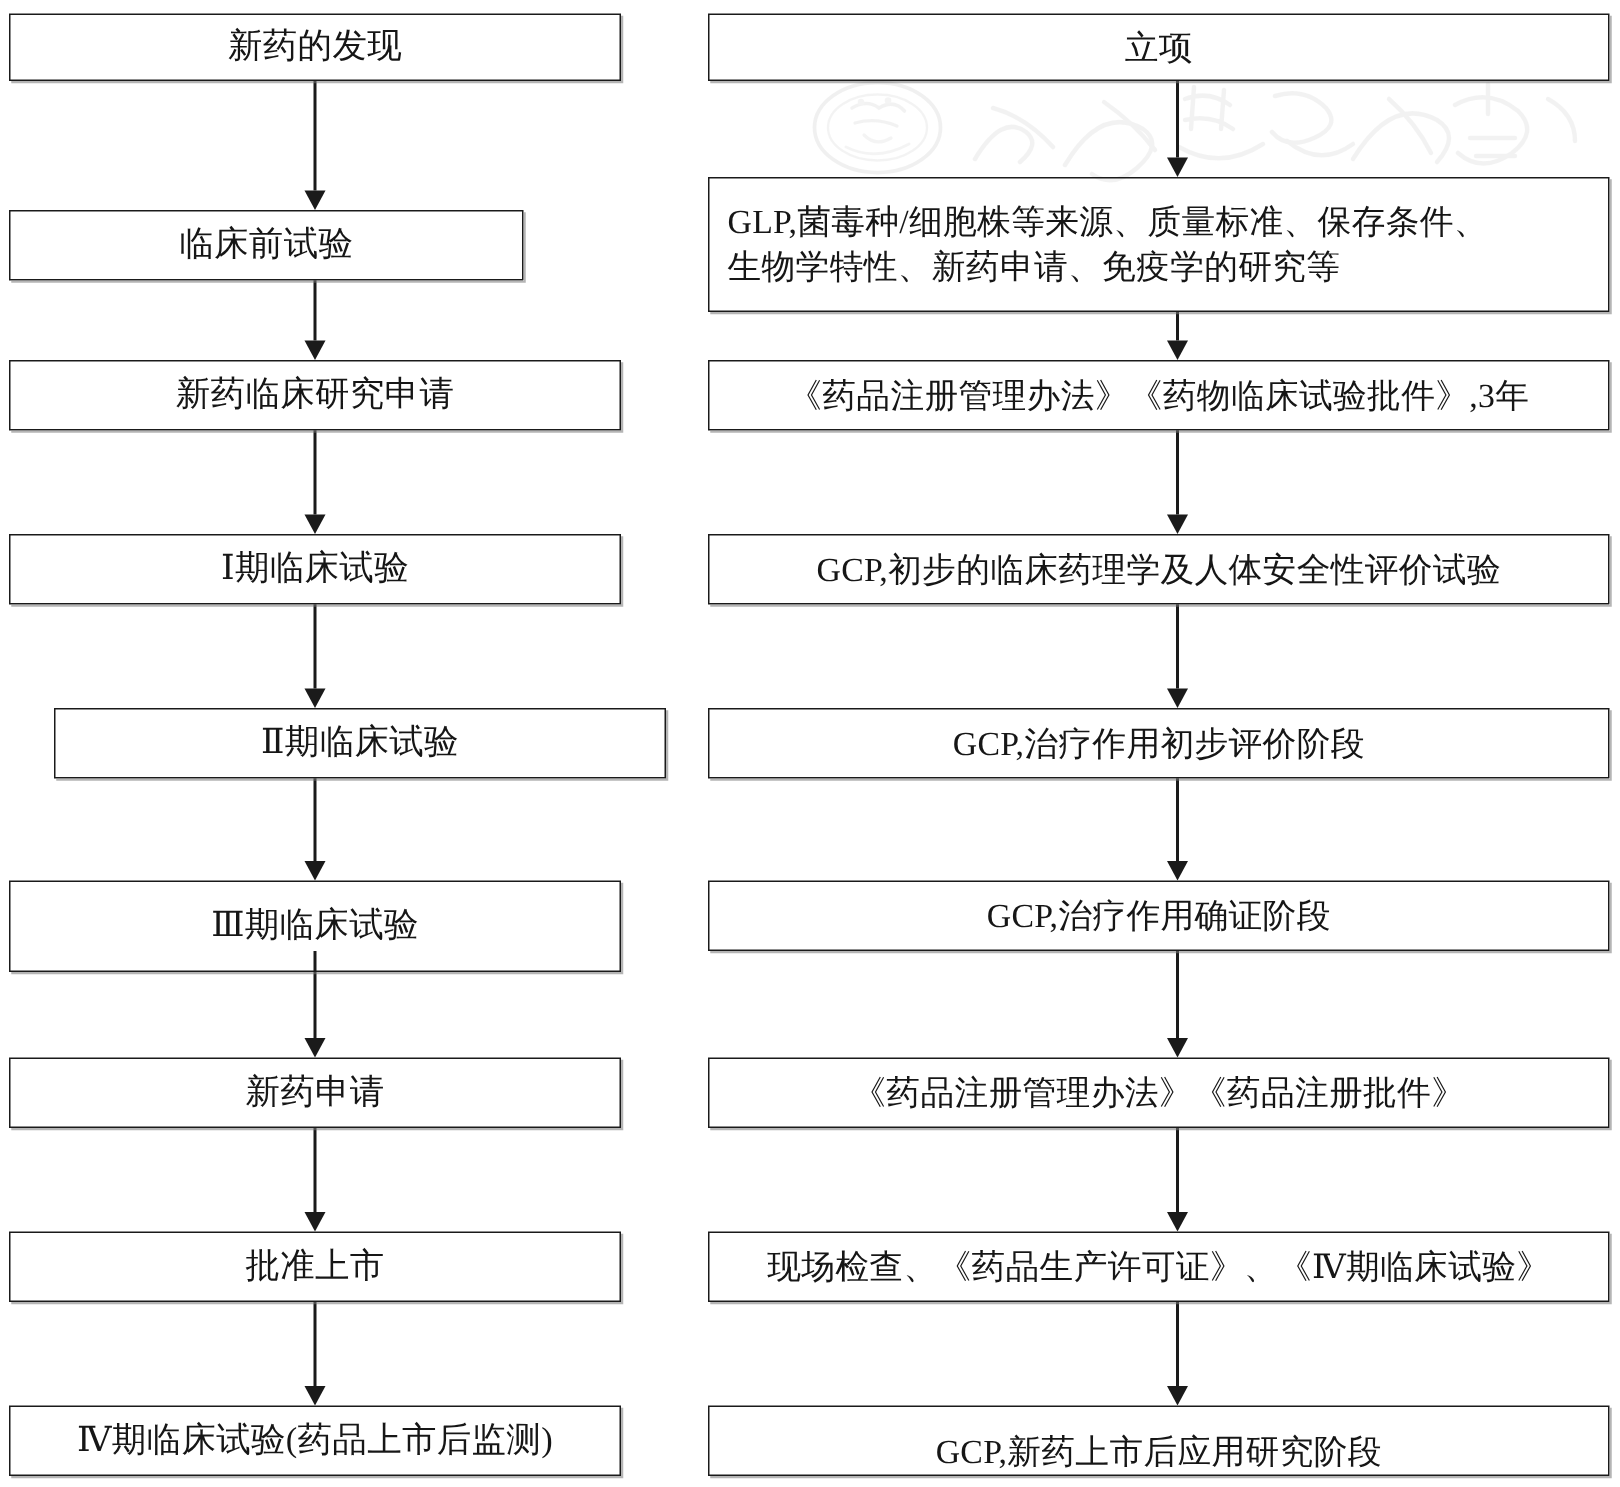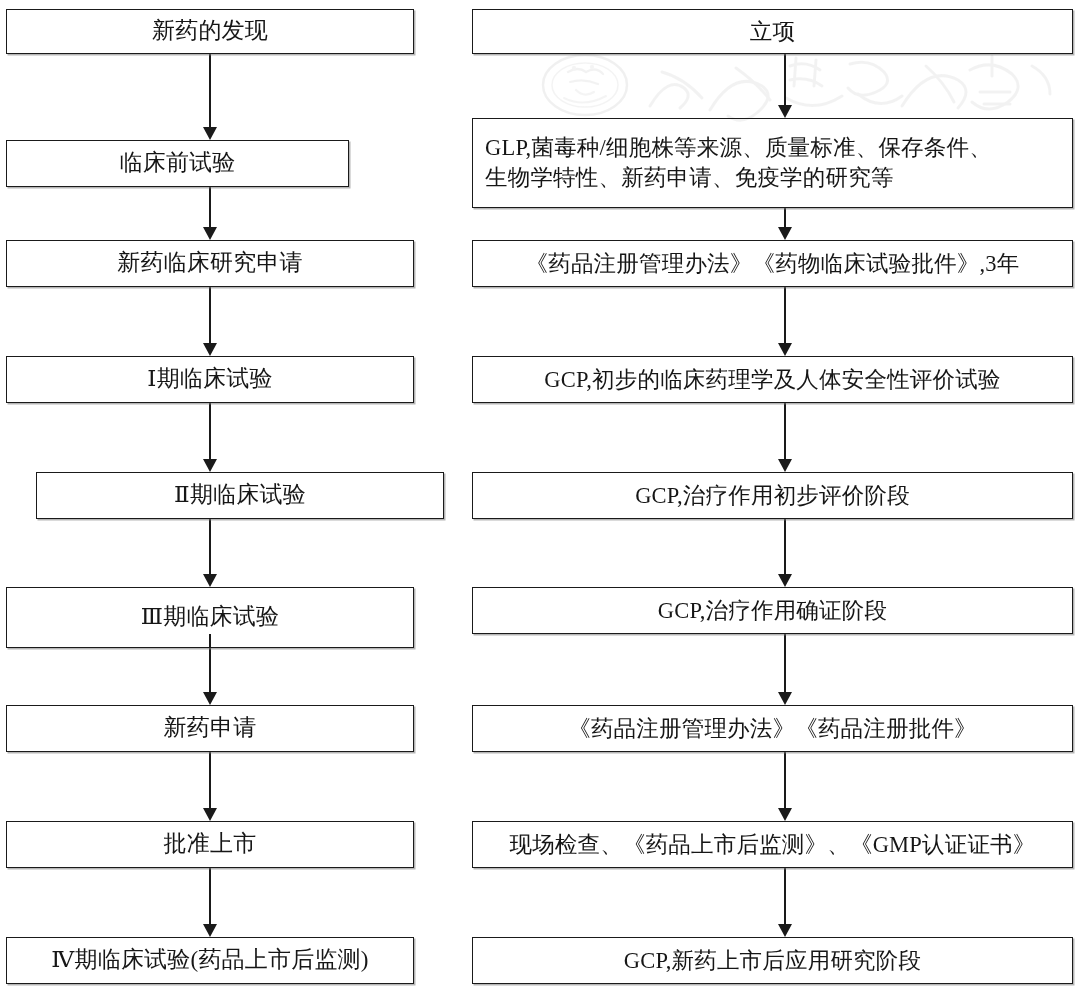--- a/index.html
+++ b/index.html
@@ -173,23 +173,23 @@
   <div class="node right" style="left:472px; top:472px; width:601px; height:47px;">
     <span class="line">GCP,治疗作用初步评价阶段</span>
   </div>
   <div class="node right" style="left:472px; top:587px; width:601px; height:47px;">
     <span class="line">GCP,治疗作用确证阶段</span>
   </div>
   <div class="node right" style="left:472px; top:705px; width:601px; height:47px;">
     <span class="line">《药品注册管理办法》《药品注册批件》</span>
   </div>
   <div class="node right" style="left:472px; top:821px; width:601px; height:47px;">
-    <span class="line">现场检查、《药品上市后监测》、《GMP认证证书》</span>
-  </div>
-  <div class="node right" style="left:472px; top:937px; width:601px; height:47px;">
+    <span class="line">现场检查、《药品生产许可证》、《Ⅳ期临床试验》</span>
+  </div>
+  <div class="node right" style="left:472px; top:937px; width:601px; height:47px;justify-content:flex-end;">
     <span class="line">GCP,新药上市后应用研究阶段</span>
   </div>
 
   <div class="connector" style="left:209px; top:54px; height:86px;">
     <div class="stem" style="height:73px;"></div>
     <div class="head" style="top:73px;"></div>
   </div>
   <div class="connector" style="left:209px; top:187px; height:53px;">
     <div class="stem" style="height:40px;"></div>
     <div class="head" style="top:40px;"></div>

